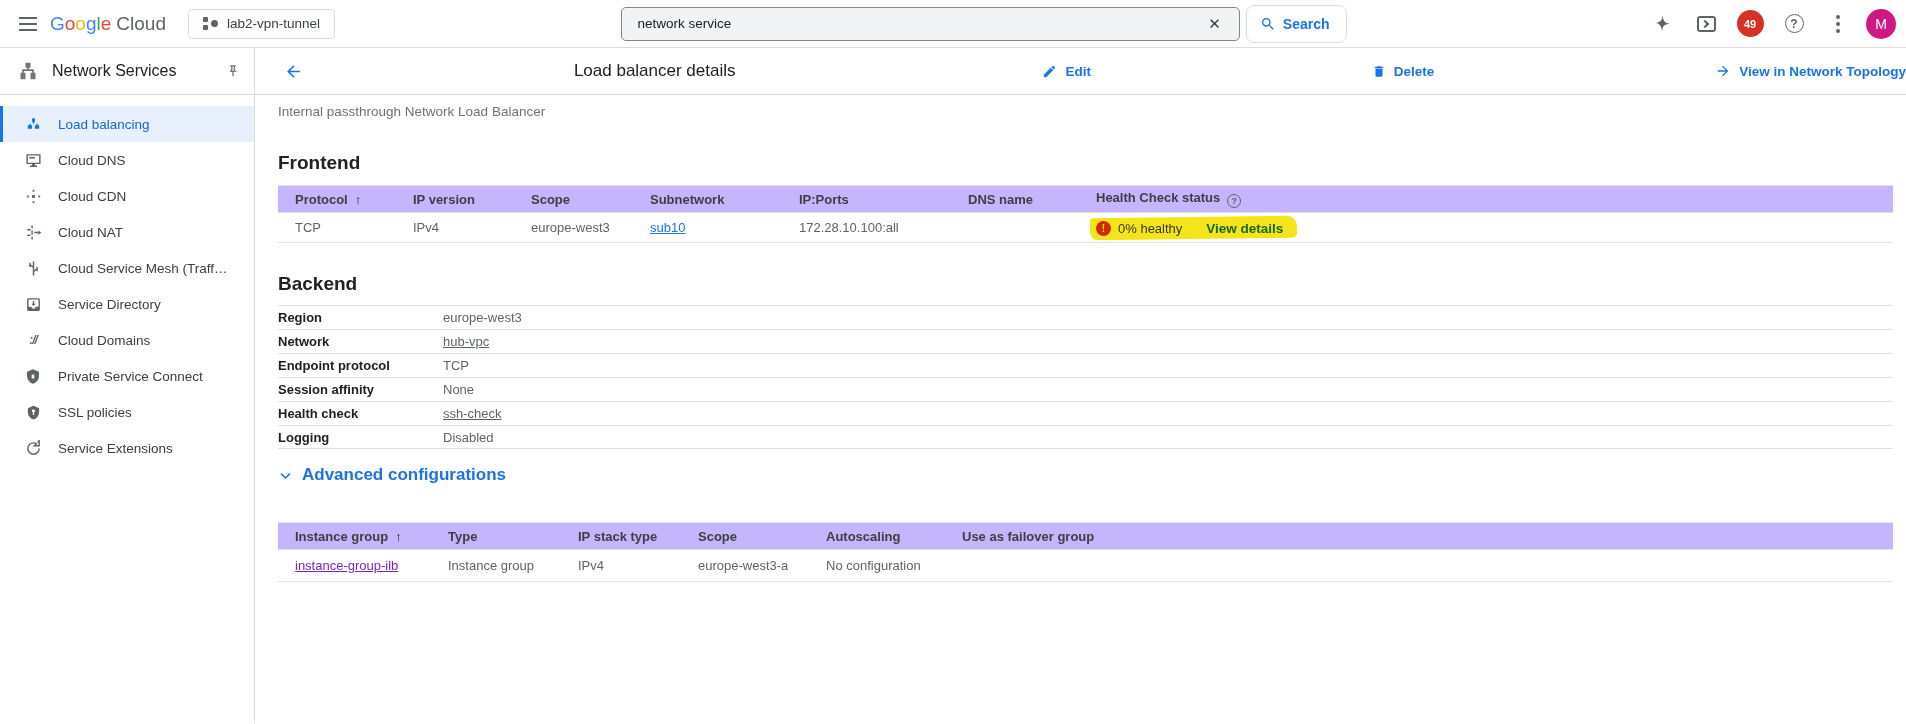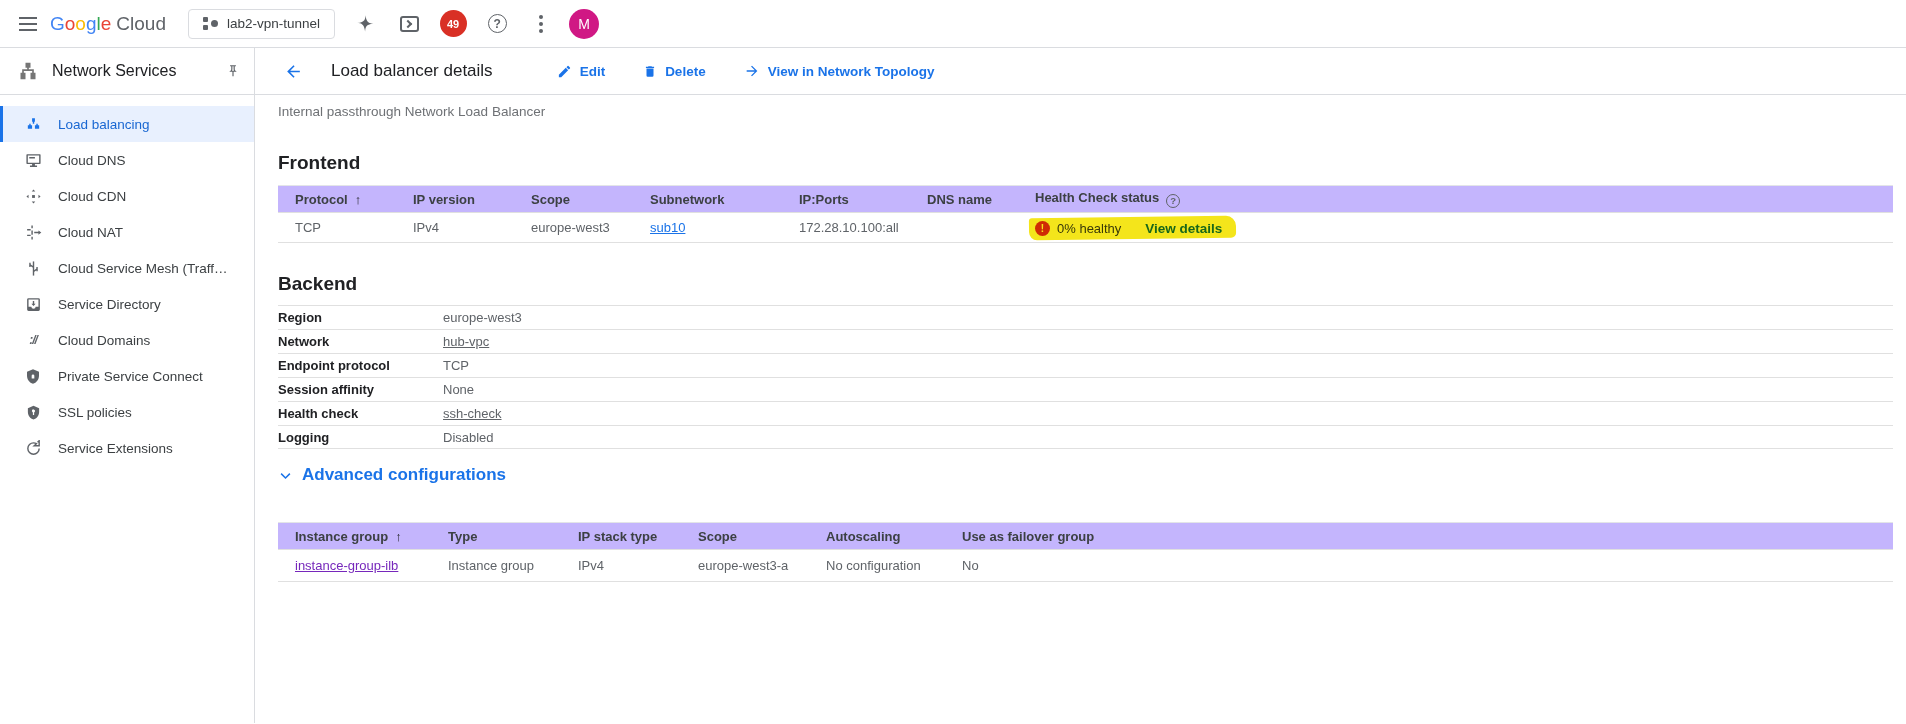--- a/index.html
+++ b/index.html
@@ -43,36 +43,36 @@
   .nav { padding-top:11px; }
   .nav-item { height:36px; display:flex; align-items:center; padding-left:24px; cursor:pointer; position:relative; color:#3c4043; }
   .nav-item .ic { width:18px; display:flex; justify-content:center; color:#5f6368; flex:none; }
   .nav-item .lbl { margin-left:16px; font-size:13.5px; white-space:nowrap; overflow:hidden; text-overflow:ellipsis; padding-right:6px; }
   .nav-item.sel { background:#e8f0fe; color:#1967d2; }
   .nav-item.sel:before { content:""; position:absolute; left:0; top:0; bottom:0; width:3px; background:#1a73e8; }
   .nav-item.sel .ic { color:#1a73e8; }
   .domains-glyph { font-size:12px; font-weight:bold; font-style:italic; color:#5f6368; letter-spacing:-1px; }
 
   .main { flex:1; display:flex; flex-direction:column; min-width:0; }
-  .actionbar { height:47px; flex:none; display:flex; align-items:center; border-bottom:1px solid #dadce0; padding-left:18px; }
+  .actionbar { height:47px; flex:none; display:flex; align-items:center; border-bottom:1px solid #dadce0; padding-left:18px;justify-content:space-between; }
   .actionbar .title { font-size:17px; color:#202124; margin-left:18px; }
   .abtn { display:flex; align-items:center; gap:8px; color:#1a73e8; font-size:13.5px; font-weight:bold; cursor:pointer; }
   .abtn.edit { margin-left:64px; } .abtn.del { margin-left:38px; } .abtn.topo { margin-left:38px; }
 
   .page { flex:1; padding:0 13px 0 23px; overflow:hidden; }
   .lb-title { margin-top:22px; font-size:24px; color:#202124; }
   .lb-sub { margin-top:9px; font-size:13.5px; color:#6e7175; }
   .sec-h { margin-top:33px; font-size:19px; color:#202124; }
   .sec-h.backend { margin-top:30px; }
 
   .tr { display:flex; align-items:center; }
   .thead { height:28px; background:#c4b5fd; border-top:1px solid #e3e5e8; border-bottom:1px solid #e0e0e0; font-size:13px; font-weight:bold; color:#3c4043; }
   .trow { height:30px; border-bottom:1px solid #e0e0e0; font-size:13px; color:#5f6368; }
   .ft { margin-top:11px; }
-  .fc1{width:135px; padding-left:17px;} .fc2{width:118px;} .fc3{width:119px;} .fc4{width:149px;} .fc5{width:128px;} .fc6{width:108px;} .fc7{flex:1; min-width:0;}
+  .fc1{width:135px; padding-left:17px;} .fc2{width:118px;} .fc3{width:119px;} .fc4{width:149px;} .fc5{width:128px;} .fc6{width:128px;margin-left:41px;} .fc7{flex:1; min-width:0;}
   .sort { margin-left:7px; font-size:13px; color:#202124; }
   .qhelp { display:inline-flex; width:14px; height:14px; border:1.3px solid #5f6368; border-radius:50%; color:#5f6368; font-size:9.5px; font-weight:bold; align-items:center; justify-content:center; margin-left:7px; vertical-align:-2px; }
   .link { color:#1a73e8; text-decoration:underline; cursor:pointer; }
   .vlink { color:#7627bb; text-decoration:underline; cursor:pointer; }
 
   .health { position:relative; display:inline-flex; align-items:center; }
   .errdot { width:15px; height:15px; border-radius:50%; background:#d93025; color:#fff; font-size:10px; font-weight:bold; display:flex; align-items:center; justify-content:center; flex:none; }
   .health .pct { margin-left:7px; font-size:13px; color:#3c4043; }
   .health .vd { margin-left:24px; margin-right:10px; color:#1a73e8; font-size:13.5px; font-weight:bold; cursor:pointer; }
   .hl { position:absolute; left:-6px; right:-4px; top:-4px; bottom:-3px; background:#f4e51b; mix-blend-mode:multiply; transform:rotate(-0.7deg); border-radius:3px 10px 5px 8px; pointer-events:none; }
@@ -111,20 +111,34 @@
       <span class="l6">e</span>
     <span class="cloud">Cloud</span>
   </div>
   <div class="projbtn">
     <span class="proj-icon">
         <i></i>
         <i></i>
         <i></i>
       </span>
     <span>lab2-vpn-tunnel</span>
+  </div>
+  <div class="searchwrap">
+    <div class="searchbar">
+      <div class="searchfield">
+        <input type="text" value="network service" style="">
+        <span class="clear-x">✕</span>
+      </div>
+      <div class="searchbtn">
+        <svg width="16" height="16" viewBox="0 0 24 24">
+            <path fill="#1a73e8" d="M15.5 14h-.79l-.28-.27A6.47 6.47 0 0 0 16 9.5 6.5 6.5 0 1 0 9.5 16c1.61 0 3.09-.59 4.23-1.57l.27.28v.79l5 4.99L20.49 19l-4.99-5zm-6 0C7.01 14 5 11.99 5 9.5S7.01 5 9.5 5 14 7.01 14 9.5 11.99 14 9.5 14z"></path>
+          </svg>
+        <span>Search</span>
+      </div>
+    </div>
   </div>
   <div class="top-right">
     <div class="iconbtn">
       <svg width="19" height="19" viewBox="0 0 24 24">
           <path fill="#5f6368" d="M12 1.5c.6 4.9 2 8 4 9.2 1.3.8 3.3 1.2 6 1.3-4.9.6-8 2-9.2 4-.8 1.3-1.2 3.3-1.3 6-.6-4.9-2-8-4-9.2-1.3-.8-3.3-1.2-6-1.3 4.9-.6 8-2 9.2-4 .8-1.3 1.2-3.3 1.3-6z"></path>
         </svg>
     </div>
     <div class="iconbtn">
       <span class="term-icon"></span>
     </div>
@@ -355,18 +369,17 @@
           <span class="ic4">Scope</span>
           <span class="ic5">Autoscaling</span>
           <span class="ic6">Use as failover group</span>
         </div>
         <div class="tr trow">
           <span class="ic1"><span class="vlink">instance-group-ilb</span></span>
           <span class="ic2">Instance group</span>
           <span class="ic3">IPv4</span>
           <span class="ic4">europe-west3-a</span>
           <span class="ic5">No configuration</span>
-          <span class="ic6">No</span>
         </div>
       </div>
     </div>
   </main>
 </div>
 
 </body></html>

